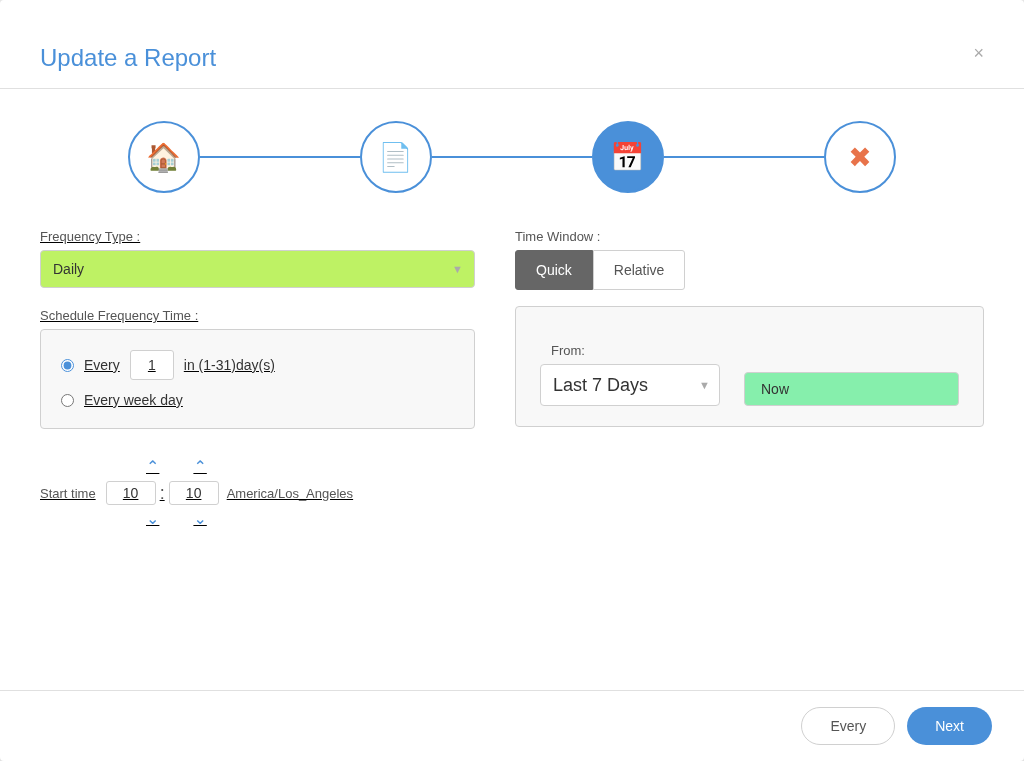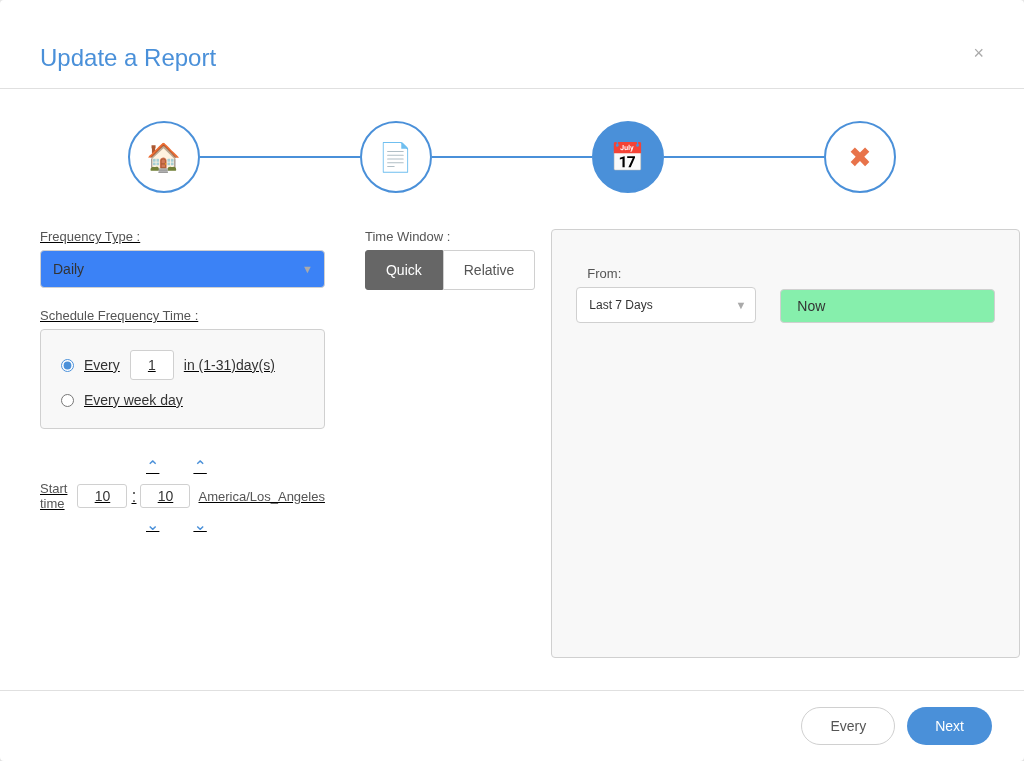--- a/index.html
+++ b/index.html
@@ -97,21 +97,21 @@
     .left-col {
       flex: 1;
       display: flex;
       flex-direction: column;
       gap: 20px;
       text-decoration: underline;
     }
     .right-col {
       flex: 1;
       display: flex;
-      flex-direction: row;
+      flex-direction: column;
       gap: 16px;
     }
 
     .field-label {
       font-size: 13px;
       color: #555;
       margin-bottom: 6px;
       font-weight: normal;
     }
 
@@ -120,21 +120,21 @@
       display: inline-block;
       width: 100%;
     }
     .select-wrapper select {
       width: 100%;
       padding: 10px 32px 10px 12px;
       border: 1px solid #d0d0d0;
       border-radius: 4px;
       font-size: 14px;
       color: #333;
-      background: #3b82f6;
+      background: #bef264;
       appearance: none;
       cursor: pointer;
       outline: none;
     }
     .select-wrapper::after {
       content: '▼';
       position: absolute;
       right: 12px;
       top: 50%;
       transform: translateY(-50%);
@@ -255,21 +255,21 @@
       margin-left: 11px;
     }
     .from-select-wrapper {
       position: relative;
       display: inline-block;
     }
     .from-select-wrapper select {
       padding: 10px 20px 10px 12px;
       border: 1px solid #d0d0d0;
       border-radius: 4px;
-      font-size: 12px;
+      font-size: 18px;
       color: #333;
       background: #fff;
       appearance: none;
       cursor: pointer;
       outline: none;
       min-width: 180px;
     }
     .from-select-wrapper::after {
       content: '▼';
       position: absolute;

